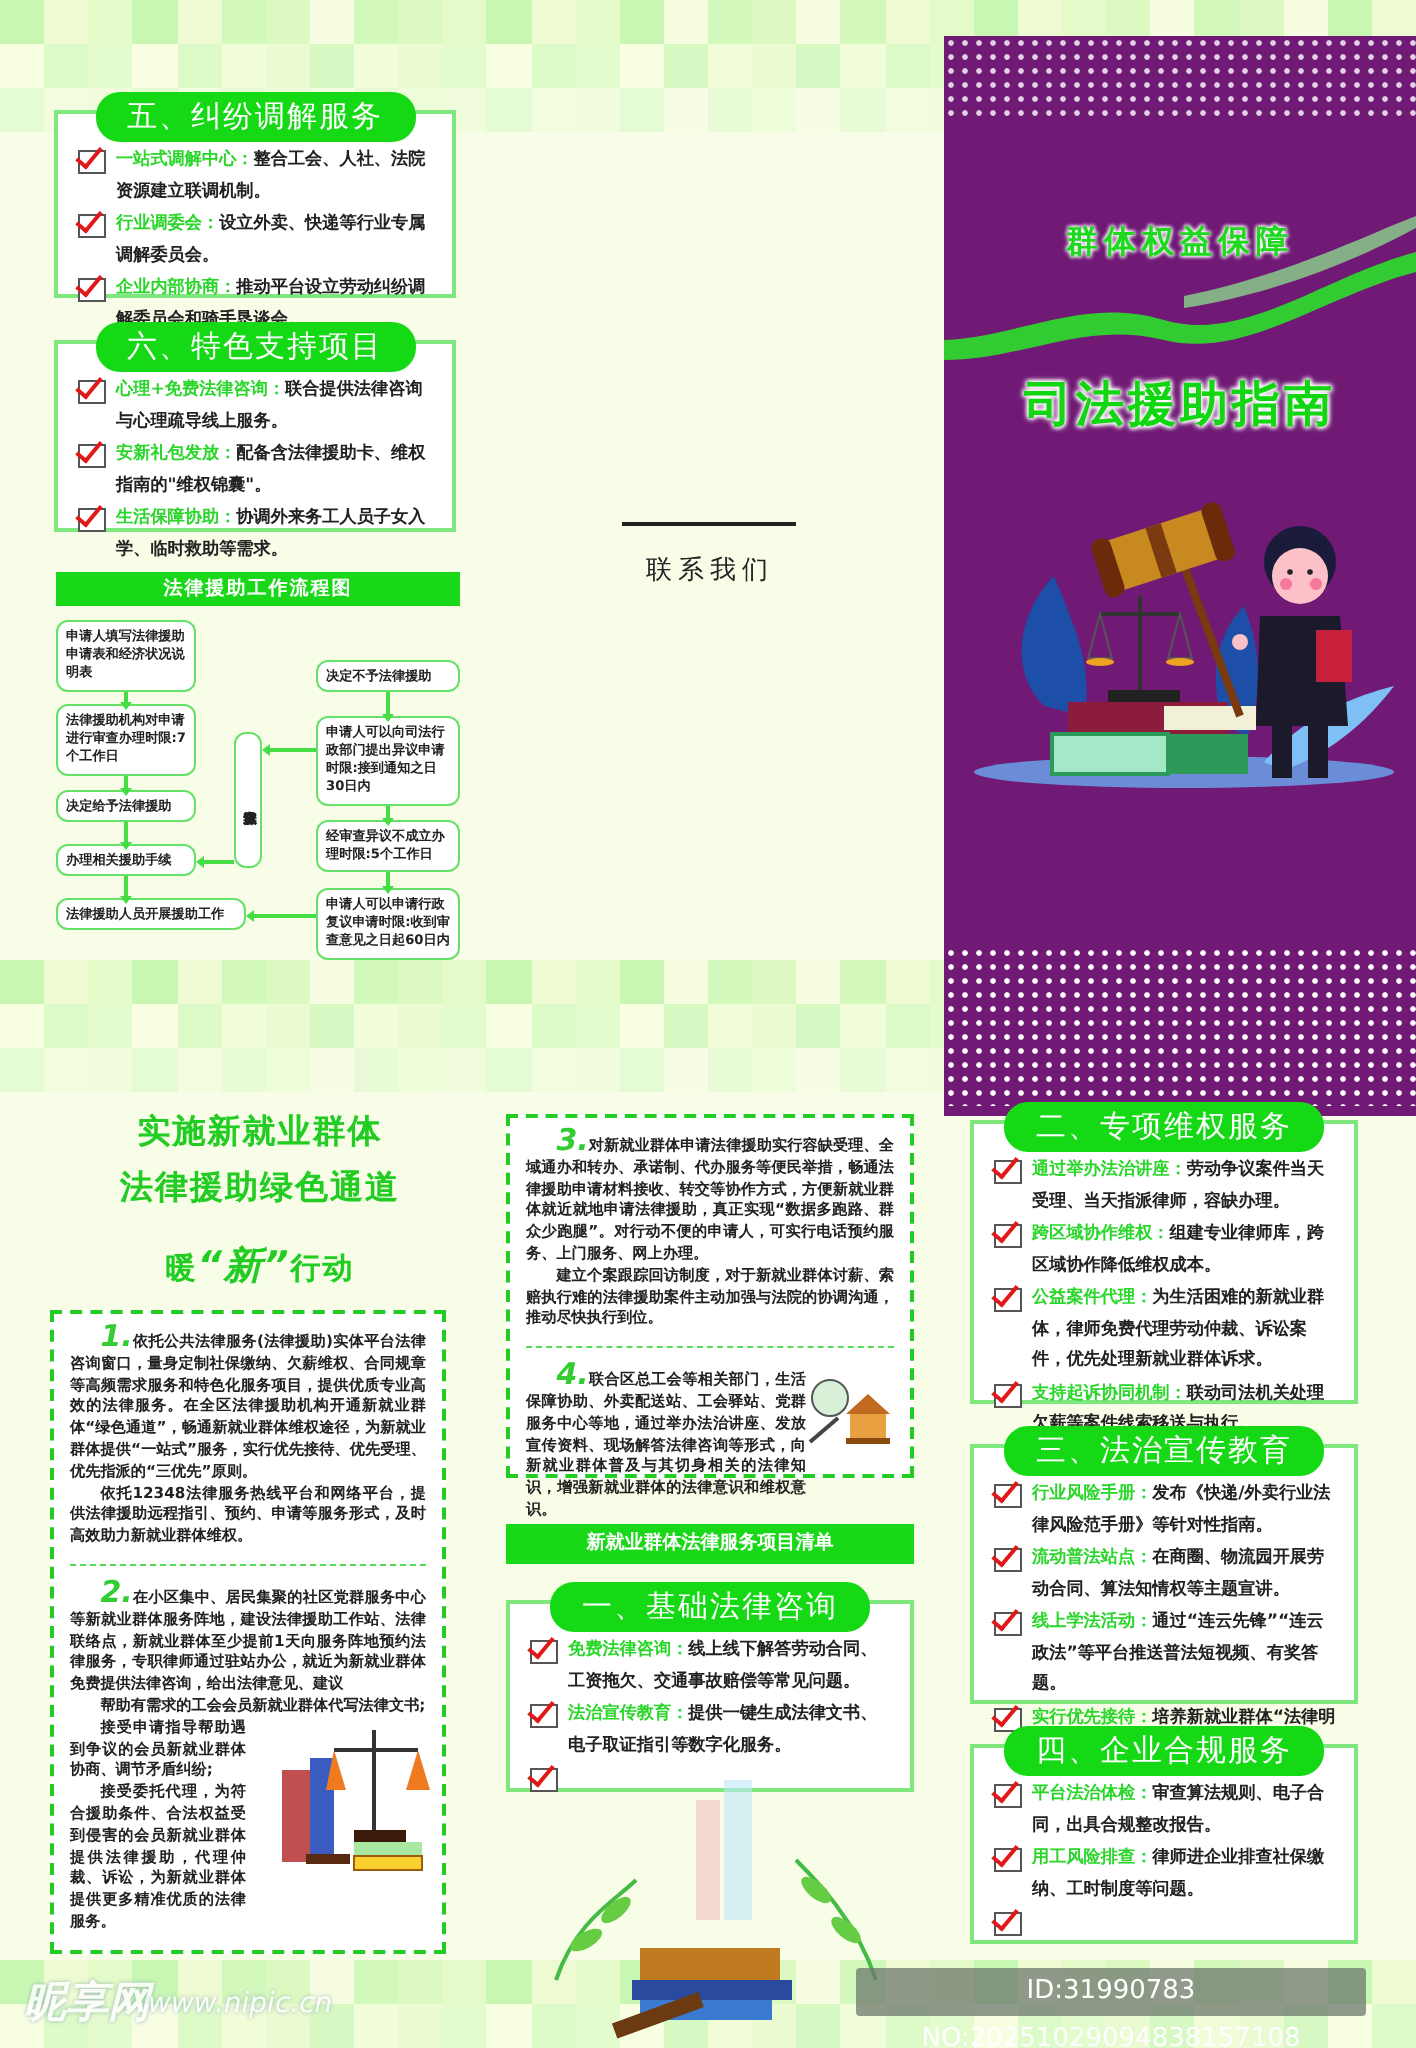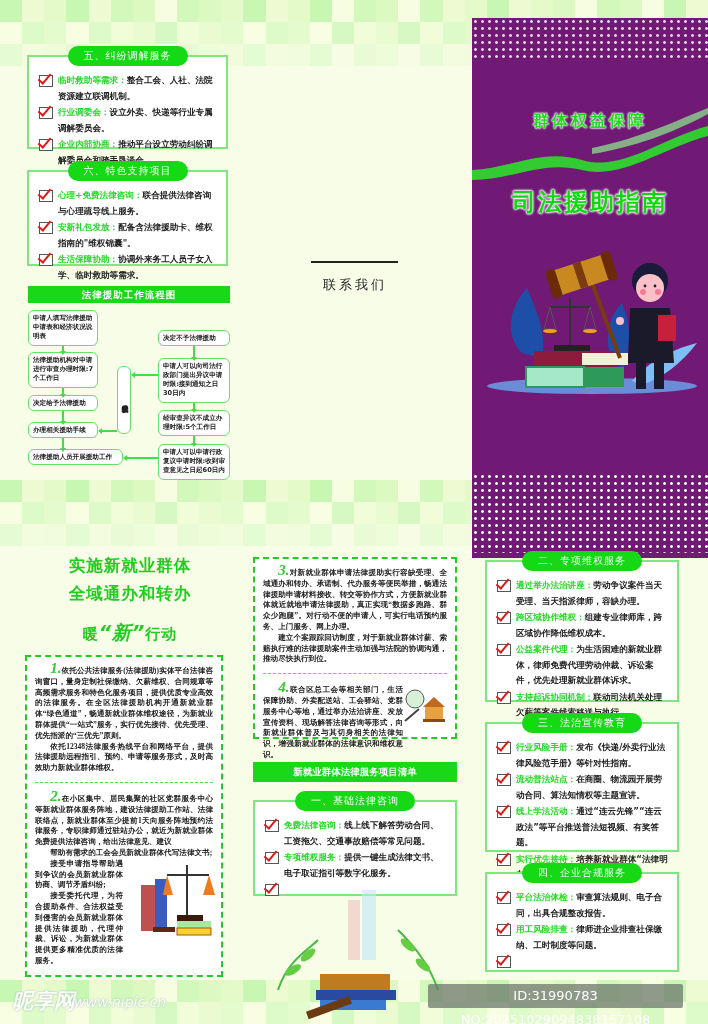--- a/index.html
+++ b/index.html
@@ -2,21 +2,21 @@
 <html><head>
 <meta charset="utf-8">
 <style>
 *{box-sizing:border-box;margin:0;padding:0;}
 html,body{width:708px;height:1024px;overflow:hidden;}
 body{position:relative;font-family:"DejaVu Sans","Liberation Sans",sans-serif;background:#f8fde8;color:#222;}
 .mosaic{position:absolute;left:0;width:708px;display:grid;grid-template-columns:repeat(32,1fr);}
 .mosaic div{height:22px;}
 
 .sbox{position:absolute;border:2px solid #7ee87e;background:#fff;padding:16px 8px 6px 10px;}
-.sbox-title{position:absolute;left:50%;transform:translateX(-50%);top:-11px;background:#16d916;color:#fff;font-size:10px;padding:3px 16px;border-radius:12px;white-space:nowrap;letter-spacing:1px;}
+.sbox-title{position:absolute;left:50%;transform:translateX(-50%);top:-11px;background:#16d916;color:#fff;font-size:15px;padding:3px 16px;border-radius:12px;white-space:nowrap;letter-spacing:1px;}
 .item{display:flex;font-size:8.6px;line-height:15.5px;margin-bottom:1px;}
 .chk{flex:0 0 14px;width:12px;height:12px;border:1.5px solid #555;margin:2px 5px 0 0;position:relative;background:#fff;}
 .chk::after{content:"";position:absolute;left:1px;top:-5px;width:5px;height:11px;border-right:2px solid #e01818;border-bottom:2px solid #e01818;transform:rotate(40deg);}
 .ik{color:#2bd62b;font-weight:bold;}
 .it{color:#222;font-weight:bold;}
 
 .fc-title{position:absolute;left:28px;top:286px;width:202px;height:17px;background:#18d818;color:#fff;font-size:9.5px;font-weight:bold;text-align:center;line-height:17px;letter-spacing:1px;}
 .fc-box{position:absolute;border:1.5px solid #66e066;border-radius:6px;background:#fff;font-size:6.6px;line-height:9px;padding:3px 4px;color:#222;font-weight:bold;}
 .fc-v{position:absolute;width:1.5px;background:#44dd44;}
 .fc-h{position:absolute;height:1.5px;background:#44dd44;}
@@ -26,21 +26,21 @@
 .cover{position:absolute;left:472px;top:18px;width:240px;height:540px;background:#701a75;overflow:hidden;}
 .dots{position:absolute;left:0;width:236px;background-image:radial-gradient(circle,#ffffff 1.2px,transparent 1.6px);background-size:7px 7px;}
 .cov-sub{position:absolute;left:0;width:236px;top:93px;text-align:center;font-size:16px;font-weight:bold;color:#1fd91f;letter-spacing:3px;text-shadow:0 0 2px #fff,0 0 2px #fff,0 0 2px #fff;}
 .cov-title{position:absolute;left:0;width:236px;top:168px;text-align:center;font-size:24px;font-weight:bold;color:#13d613;letter-spacing:2px;text-shadow:0 0 3px #fff,0 0 3px #fff,0 0 2px #fff,0 0 2px #fff;}
 
 .contact-line{position:absolute;left:311px;top:261px;width:87px;height:2px;background:#222;}
 .contact{position:absolute;left:300px;top:276px;width:110px;text-align:center;font-size:13px;letter-spacing:3px;color:#222;}
 
 .head{position:absolute;left:20px;width:220px;text-align:center;color:#22cc22;font-weight:bold;font-size:16.5px;letter-spacing:1px;}
 .dashbox{position:absolute;border:2px dashed #22cc22;background:#fff;}
-.para{font-size:7.6px;line-height:10.8px;color:#222;font-weight:bold;text-align:justify;font-family:Liberation Serif, serif;}
+.para{font-size:7.6px;line-height:10.8px;color:#222;font-weight:bold;text-align:justify;}
 .num{font-size:15px;color:#33cc33;font-style:italic;font-weight:bold;}
 .ind{text-indent:2em;}
 .sep{border-top:1.5px dashed #55dd55;margin:8px 0;}
 .bar{position:absolute;background:#18d818;color:#fff;font-weight:bold;text-align:center;}
 .wm-logo{position:absolute;left:12px;top:987px;font-size:21px;font-weight:bold;font-style:italic;color:#fff;opacity:.85;text-shadow:0 0 2px #8aa;}
 .wm-url{position:absolute;left:74px;top:994px;font-size:14px;font-style:italic;color:#fff;opacity:.9;text-shadow:0 0 2px #8aa;}
 .wm-id{position:absolute;left:428px;top:984px;width:255px;height:24px;background:rgba(110,120,110,.75);color:#fff;font-size:13px;line-height:24px;text-align:center;border-radius:2px;}
 </style>
 </head>
 <body>
@@ -305,21 +305,21 @@
     <div style="background: rgb(228, 250, 200); opacity: 0.7;"></div>
     <div style="background: rgb(200, 247, 180); opacity: 0.7;"></div>
     <div style="background: rgb(246, 253, 224); opacity: 0.7;"></div>
     <div style="background: rgb(210, 248, 188); opacity: 0.7;"></div>
   </div>
 
 <div class="sbox" style="left:27px;top:55px;width:201px;height:94px;">
   <div class="sbox-title">五、纠纷调解服务</div>
   <div class="item">
       <span class="chk"></span>
-      <span><span class="ik">临时救助等需求：</span><span class="it">整合工会、人社、法院资源建立联调机制。</span></span>
+      <span><span class="ik">一站式调解中心：</span><span class="it">整合工会、人社、法院资源建立联调机制。</span></span>
     </div>
   <div class="item">
       <span class="chk"></span>
       <span><span class="ik">行业调委会：</span><span class="it">设立外卖、快递等行业专属调解委员会。</span></span>
     </div>
   <div class="item">
       <span class="chk"></span>
       <span><span class="ik">企业内部协商：</span><span class="it">推动平台设立劳动纠纷调解委员会和骑手恳谈会。</span></span>
     </div>
 </div>
@@ -406,21 +406,21 @@
     <path d="M148 65 L188 65 L192 120 L146 120 Z" fill="#1a1a2a"></path>
     <rect x="154" y="120" width="10" height="26" fill="#1a1a2a"></rect>
       <rect x="172" y="120" width="10" height="26" fill="#1a1a2a"></rect>
     <rect x="176" y="72" width="18" height="26" fill="#c8203a"></rect>
     <circle cx="138" cy="78" r="4" fill="#fbc0c8"></circle>
   </svg>
   <div class="dots" style="top:455px;height:80px;"></div>
 </div>
 
 <div class="head" style="top:555px;">实施新就业群体</div>
-<div class="head" style="top:583px;">全域通办和转办</div>
+<div class="head" style="top:583px;">法律援助绿色通道</div>
 <div class="head" style="top:620px;font-size:15px;">
   <span>暖</span><span style="font-size:19px;font-style:italic;">“新”</span><span>行动</span>
 </div>
 <div class="dashbox" style="left:25px;top:655px;width:198px;height:322px;padding:6px 8px;">
   <div class="para ind"><span class="num">1.</span><span>依托公共法律服务(法律援助)实体平台法律咨询窗口，量身定制社保缴纳、欠薪维权、合同规章等高频需求服务和特色化服务项目，提供优质专业高效的法律服务。在全区法律援助机构开通新就业群体“绿色通道”，畅通新就业群体维权途径，为新就业群体提供“一站式”服务，实行优先接待、优先受理、优先指派的“三优先”原则。</span></div>
   <div class="para ind">依托12348法律服务热线平台和网络平台，提供法律援助远程指引、预约、申请等服务形式，及时高效助力新就业群体维权。</div>
   <div class="sep"></div>
   <div class="para ind"><span class="num">2.</span><span>在小区集中、居民集聚的社区党群服务中心等新就业群体服务阵地，建设法律援助工作站、法律联络点，新就业群体至少提前1天向服务阵地预约法律服务，专职律师通过驻站办公，就近为新就业群体免费提供法律咨询，给出法律意见、建议</span></div>
   <div class="para ind">帮助有需求的工会会员新就业群体代写法律文书;</div>
   <div class="para ind" style="width:88px;">接受申请指导帮助遇到争议的会员新就业群体协商、调节矛盾纠纷;</div>
@@ -454,21 +454,21 @@
 </div>
 <div class="bar" style="left:253px;top:762px;width:204px;height:20px;font-size:9.5px;line-height:20px;">新就业群体法律服务项目清单</div>
 <div class="sbox" style="left:253px;top:800px;width:204px;height:96px;">
   <div class="sbox-title">一、基础法律咨询</div>
   <div class="item">
       <span class="chk"></span>
       <span><span class="ik">免费法律咨询：</span><span class="it">线上线下解答劳动合同、工资拖欠、交通事故赔偿等常见问题。</span></span>
     </div>
   <div class="item">
       <span class="chk"></span>
-      <span><span class="ik">专项维权服务：</span><span class="it">提供一键生成法律文书、电子取证指引等数字化服务。</span></span>
+      <span><span class="ik">法治宣传教育：</span><span class="it">提供一键生成法律文书、电子取证指引等数字化服务。</span></span>
     </div>
   <div class="item">
       <span class="chk"></span>
     </div>
 </div>
 <svg style="position:absolute;left:258px;top:880px;" width="200" height="140">
   <rect x="90" y="20" width="12" height="60" fill="#f0c0c0" opacity=".6"></rect>
     <rect x="104" y="10" width="14" height="70" fill="#c0e8f8" opacity=".6"></rect>
   <path d="M20 110 C30 80, 50 70, 60 60" stroke="#44bb44" stroke-width="2" fill="none"></path>
   <ellipse cx="35" cy="90" rx="9" ry="4" fill="#66cc44" transform="rotate(-30 35 90)"></ellipse>

